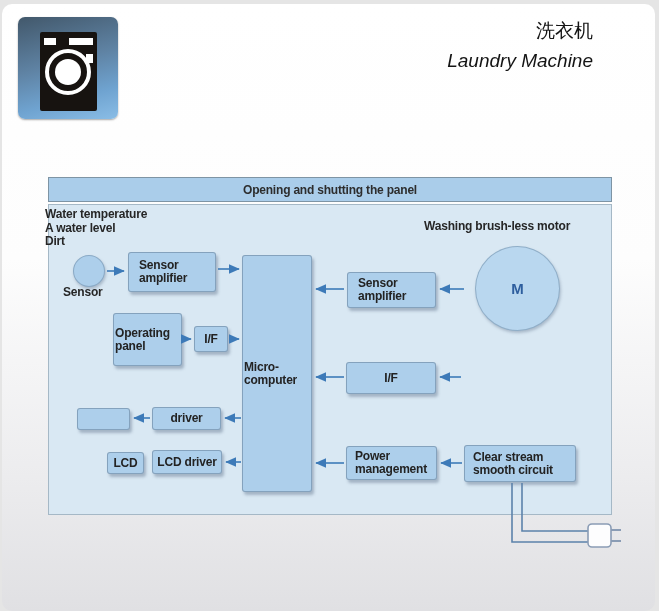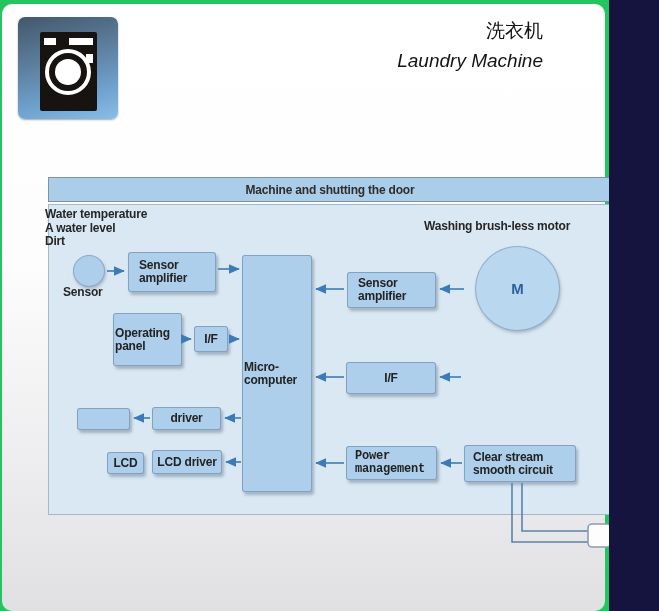--- a/index.html
+++ b/index.html
@@ -1,16 +1,16 @@
 <!DOCTYPE html>
 <html><head>
 <meta charset="utf-8">
 <style>
   html,body{margin:0;padding:0;background:#14143f;}
-  .stage{position:relative;width:609px;height:611px;background:#22c55e;overflow:hidden;
+  .stage{position:relative;width:659px;height:611px;background:#e5e5e5;overflow:hidden;
          font-family:"Liberation Sans",sans-serif;}
   .card{position:absolute;left:2px;top:4px;right:4px;bottom:0;border-radius:10px;
         background:linear-gradient(180deg,#ffffff 0%,#fdfdfd 42%,#ececee 78%,#e0e0e3 100%);}
 
   
   .app-icon{position:absolute;left:18px;top:17px;width:100px;height:102px;border-radius:7px;
             background:linear-gradient(165deg,#42586b 0%,#5f83a4 45%,#6fa3d0 75%,#8abde6 100%);
             box-shadow:0 1px 2px rgba(0,0,0,.35);}
   .machine{position:absolute;left:22px;top:15px;width:57px;height:79px;background:#171310;border-radius:2px;}
   .m-rect1{position:absolute;left:4px;top:6px;width:12px;height:7px;background:#fff;}
@@ -48,21 +48,21 @@
   .b-op-panel{left:113px;top:313px;width:69px;height:53px;padding-left:1px;}
   .b-if-l{left:194px;top:326px;width:34px;height:26px;}
   .b-micro{left:242px;top:255px;width:70px;height:237px;padding-left:1px;}
   .b-blank{left:77px;top:408px;width:53px;height:22px;}
   .b-driver{left:152px;top:407px;width:69px;height:23px;}
   .b-lcd{left:107px;top:452px;width:37px;height:22px;}
   .b-lcd-driver{left:152px;top:450px;width:70px;height:24px;}
   .b-amp-r{left:347px;top:272px;width:89px;height:36px;padding-left:10px;}
   .b-if-r{left:346px;top:362px;width:90px;height:32px;}
   .b-motor-drive{left:463px;top:360px;width:113px;height:38px;padding-left:10px;}
-  .b-power{left:346px;top:446px;width:91px;height:34px;padding-left:8px;font-family:Liberation Mono, monospace;}
+  .b-power{left:346px;top:446px;width:91px;height:34px;padding-left:8px;}
   .b-clear{left:464px;top:445px;width:112px;height:37px;padding-left:8px;}
 
   .circle{position:absolute;border-radius:50%;background:#adcfeb;border:1px solid rgba(110,140,168,.55);
           box-shadow:1px 2px 3px rgba(98,116,140,.4);box-sizing:border-box;display:flex;
           align-items:center;justify-content:center;}
   .c-sensor{left:73px;top:255px;width:32px;height:32px;}
   .c-motor{left:475px;top:246px;width:85px;height:85px;background:#b9d7ef;font-size:15px;
            font-weight:bold;color:#2e5e9e;}
 
   .wires{position:absolute;left:0;top:0;pointer-events:none;}
@@ -80,21 +80,21 @@
       <div class="m-door">
         <div class="m-door-inner"></div>
       </div>
       <div class="m-handle"></div>
     </div>
   </div>
 
   <div class="title-zh">洗衣机</div>
   <div class="title-en">Laundry Machine</div>
 
-  <div class="panel-header">Machine and shutting the door</div>
+  <div class="panel-header">Opening and shutting the panel</div>
   <div class="panel-body"></div>
 
   <div class="diag-text t-inputs">Water temperature
 A water level
 Dirt</div>
   <div class="diag-text t-sensor">Sensor</div>
   <div class="diag-text t-motor">Washing brush-less motor</div>
 
   <div class="circle c-sensor"></div>
   <div class="circle c-motor">M</div>

